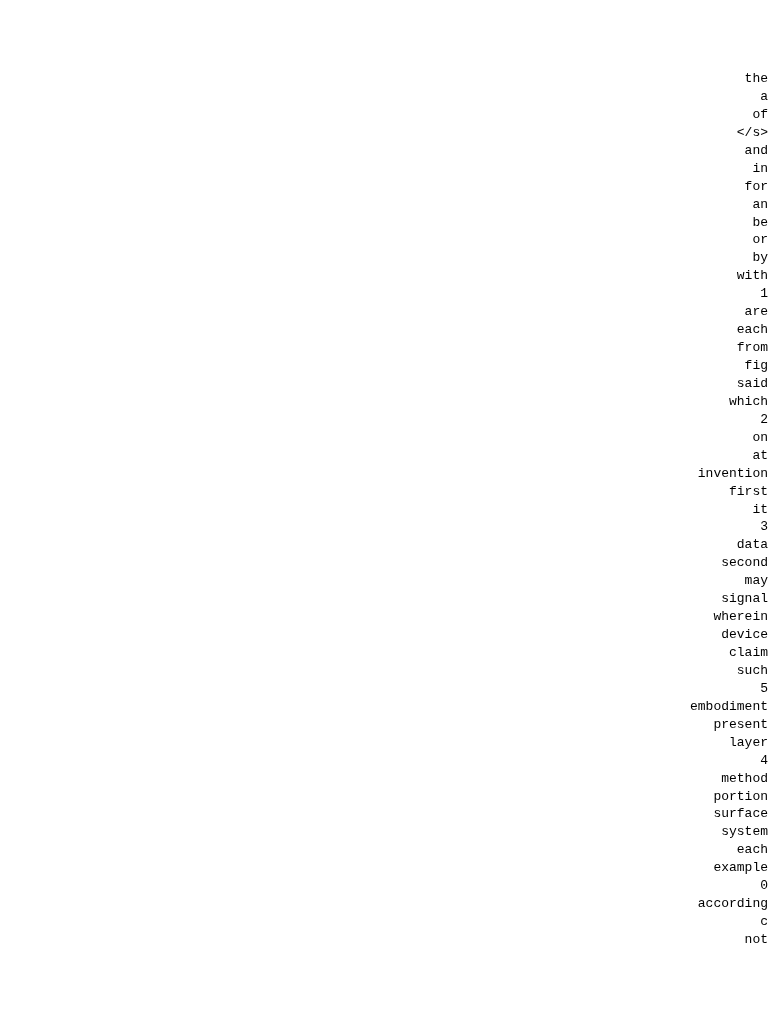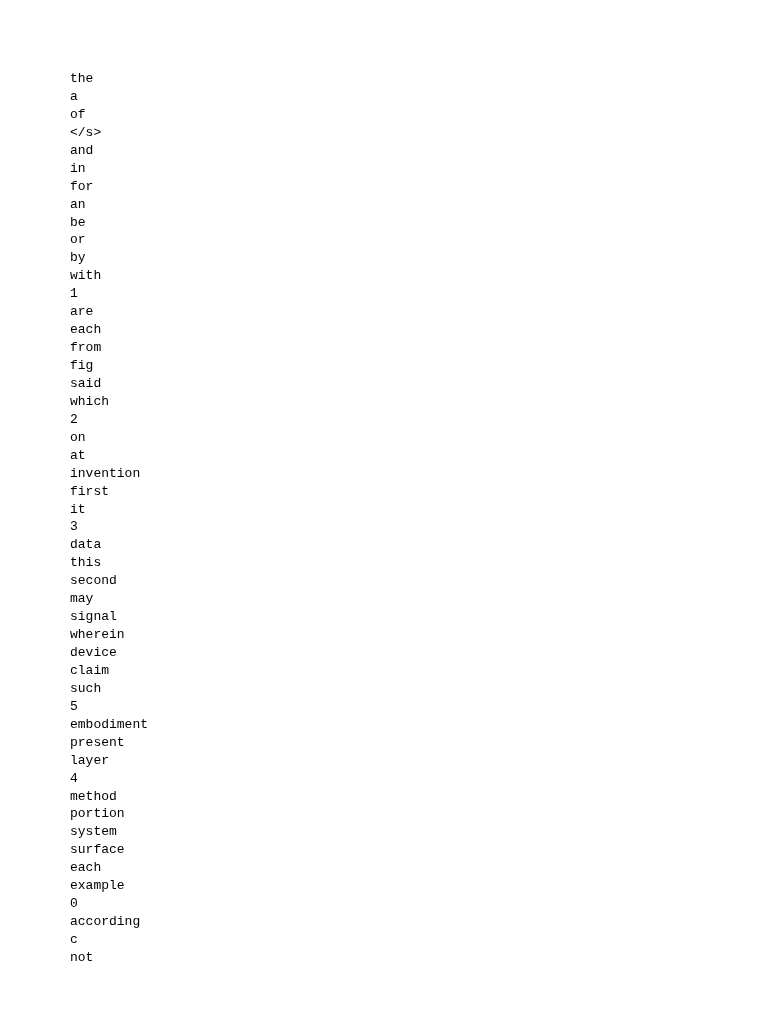--- a/index.html
+++ b/index.html
@@ -16,20 +16,21 @@
       min-height: 1024px;
       padding: 70px 0 40px 70px;
       line-height: 1.38;
     }
     .word-list {
       display: flex;
       flex-direction: column;
     }
     .word-item {
       display: block;
+      text-align: right;
     }
   </style>
 </head>
 <body>
 
 <div class="word-list">
 <span class="word-item">the</span>
     <span class="word-item">a</span>
     <span class="word-item">of</span>
     <span class="word-item">&lt;/s&gt;</span>
@@ -49,36 +50,35 @@
     <span class="word-item">said</span>
     <span class="word-item">which</span>
     <span class="word-item">2</span>
     <span class="word-item">on</span>
     <span class="word-item">at</span>
     <span class="word-item">invention</span>
     <span class="word-item">first</span>
     <span class="word-item">it</span>
     <span class="word-item">3</span>
     <span class="word-item">data</span>
-    <span class="word-item">this</span>
     <span class="word-item">second</span>
     <span class="word-item">may</span>
     <span class="word-item">signal</span>
     <span class="word-item">wherein</span>
     <span class="word-item">device</span>
     <span class="word-item">claim</span>
     <span class="word-item">such</span>
     <span class="word-item">5</span>
     <span class="word-item">embodiment</span>
     <span class="word-item">present</span>
     <span class="word-item">layer</span>
     <span class="word-item">4</span>
     <span class="word-item">method</span>
     <span class="word-item">portion</span>
+    <span class="word-item">surface</span>
     <span class="word-item">system</span>
-    <span class="word-item">surface</span>
     <span class="word-item">each</span>
     <span class="word-item">example</span>
     <span class="word-item">0</span>
     <span class="word-item">according</span>
     <span class="word-item">c</span>
     <span class="word-item">not</span>
   </div>
 
 </body></html>

